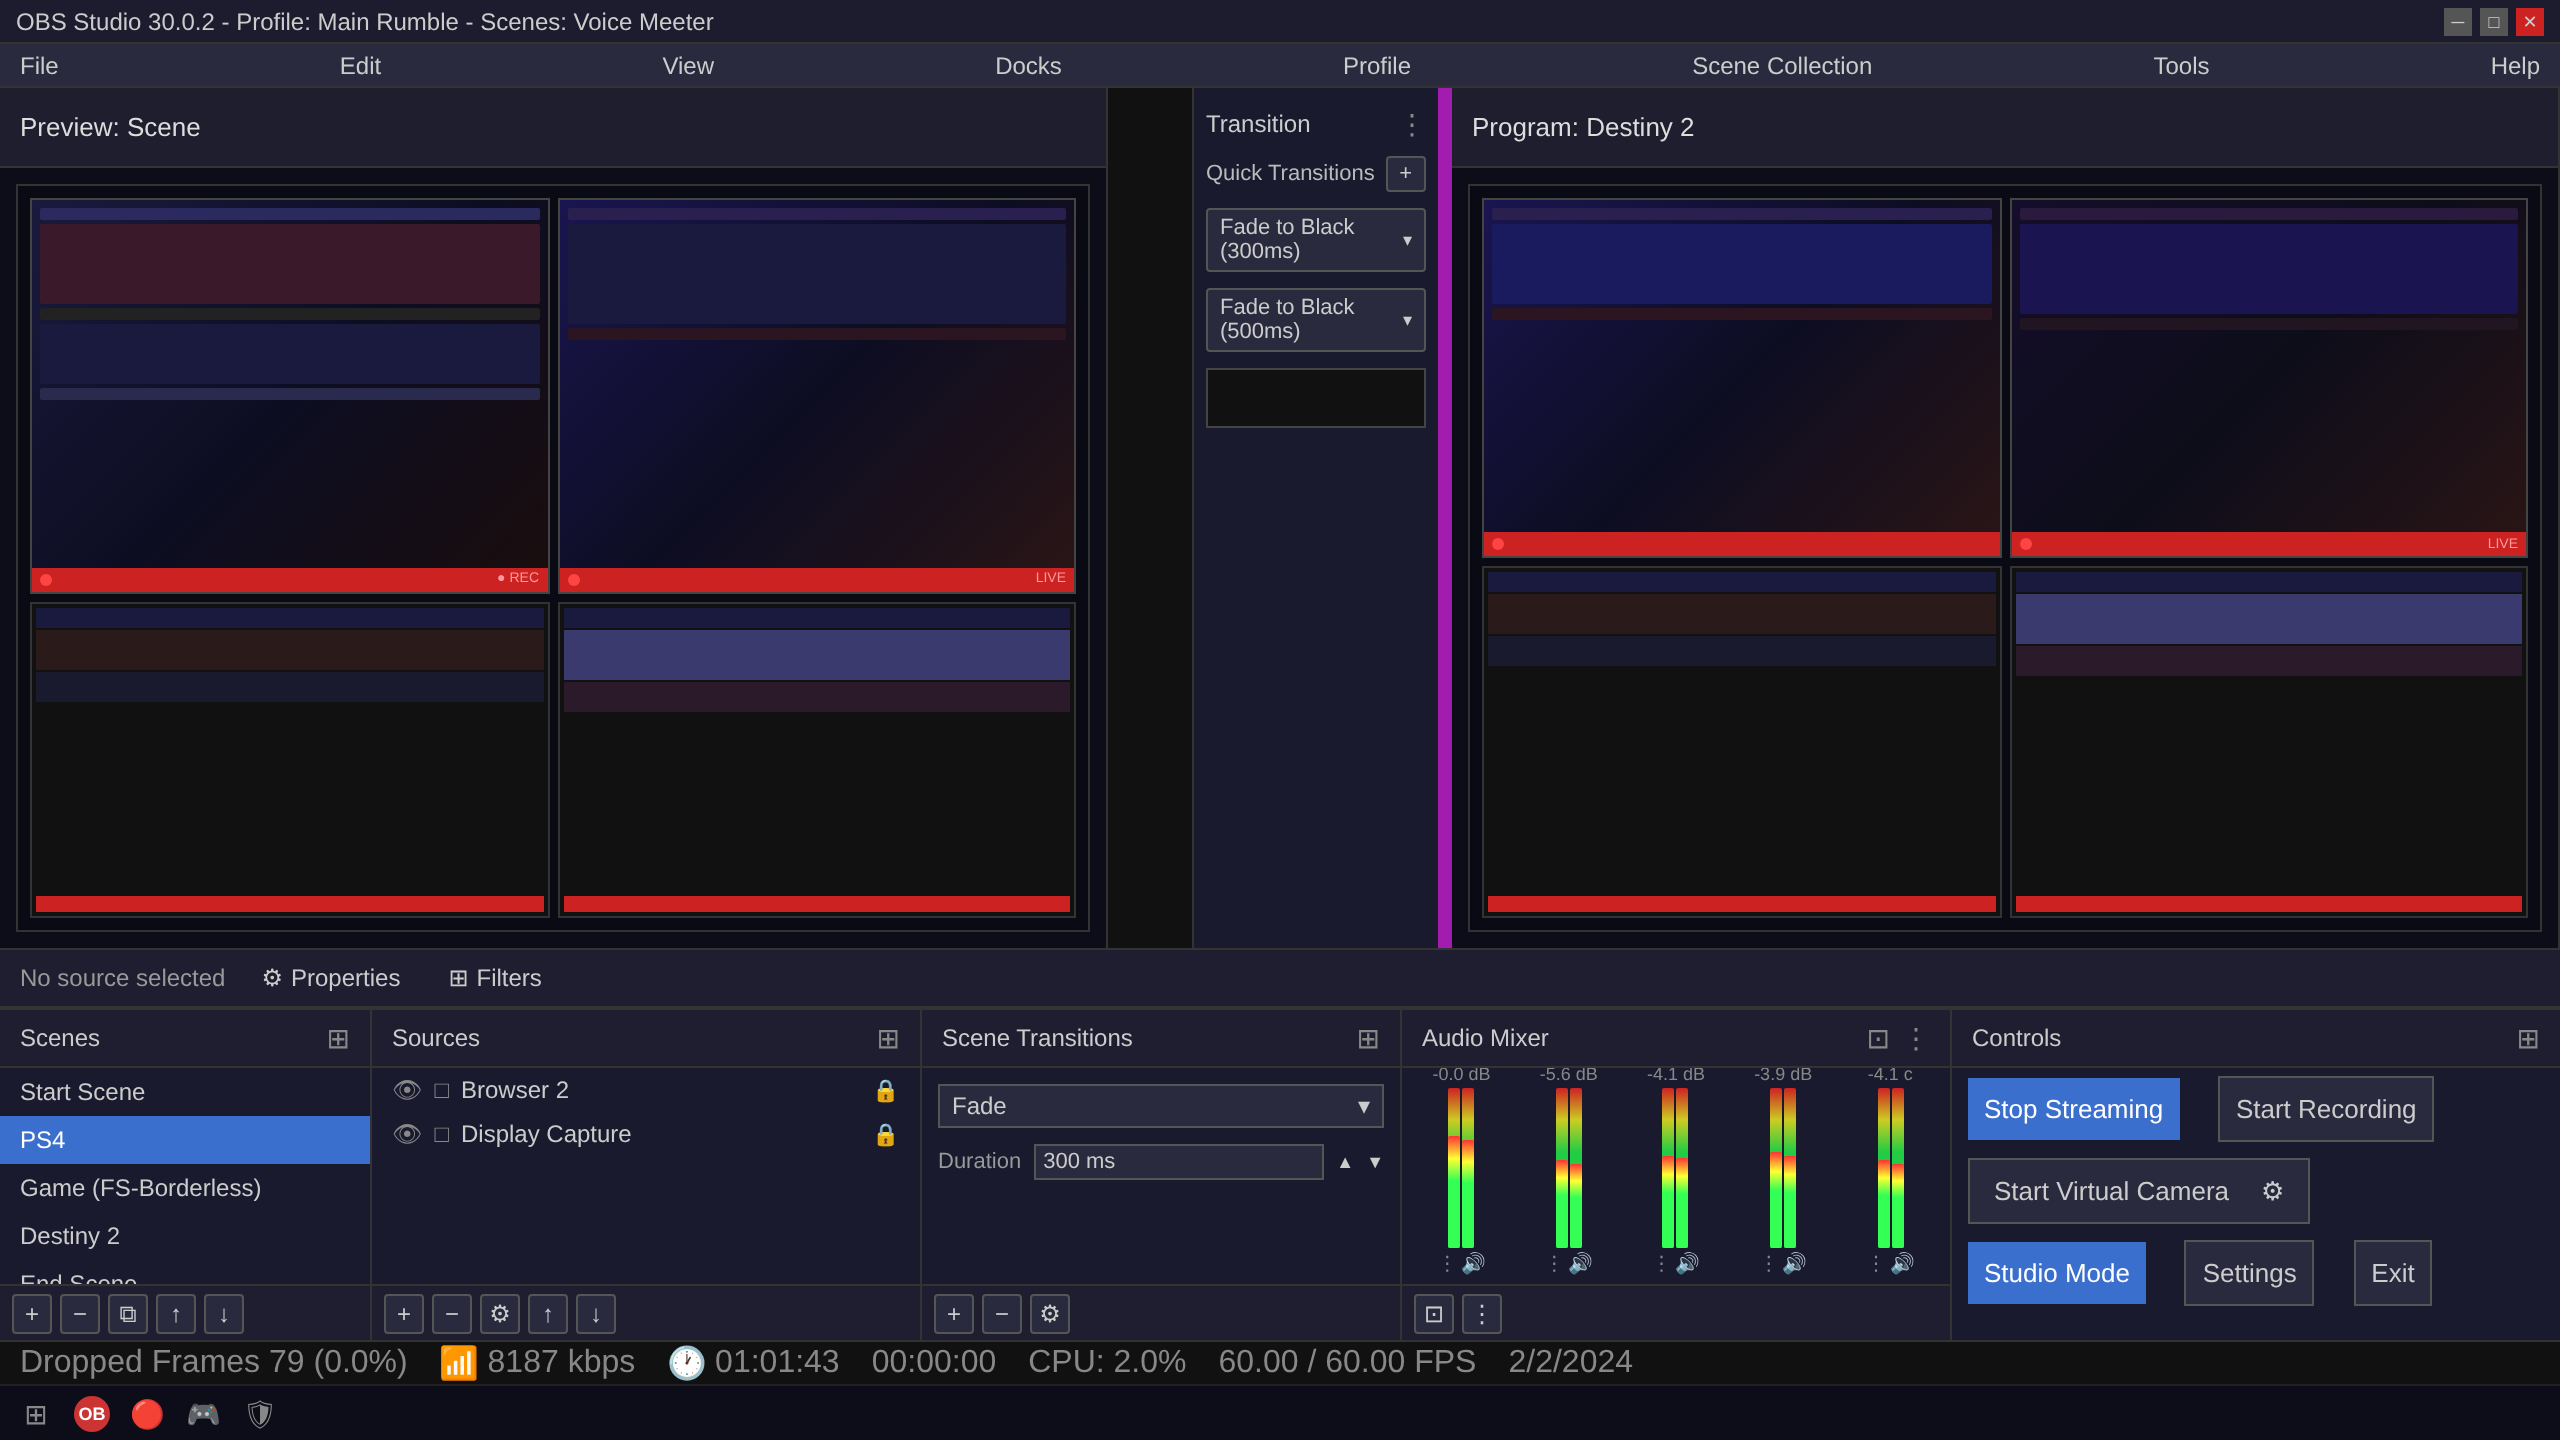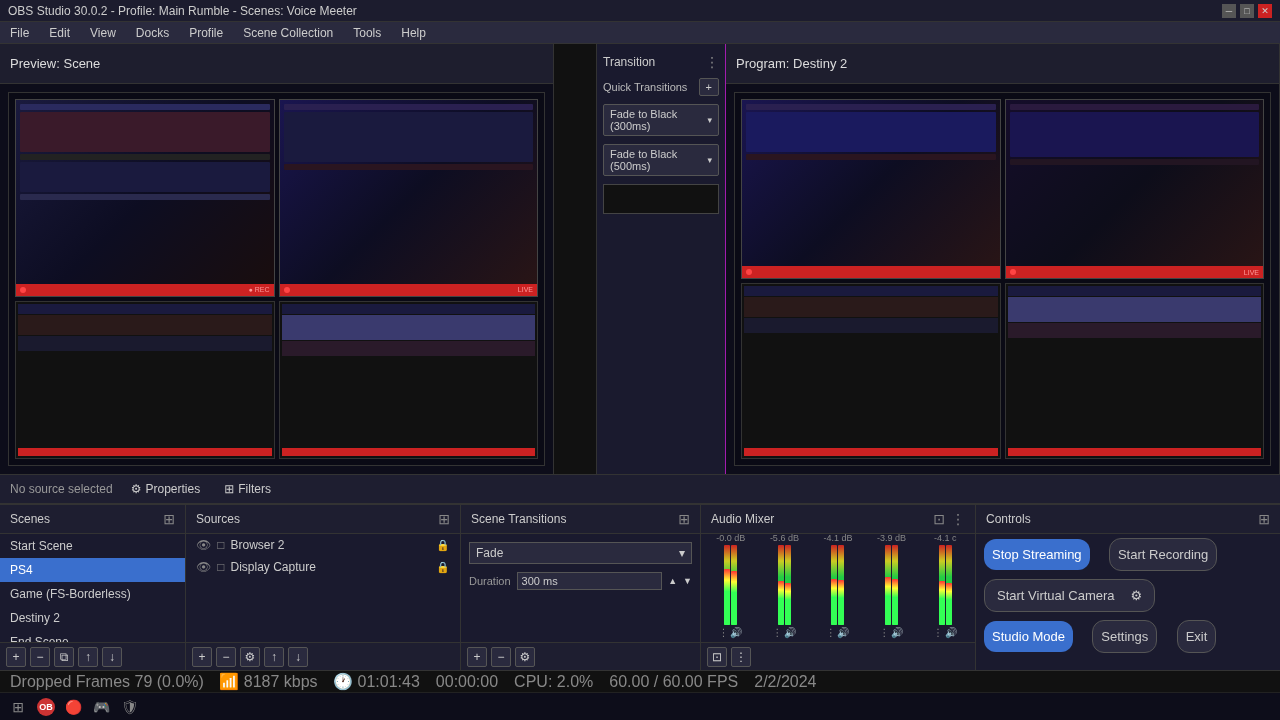--- a/index.html
+++ b/index.html
@@ -37,20 +37,21 @@
     
     #menu-bar {
       background: #2a2a3e;
       height: 22px;
       display: flex;
       align-items: center;
       padding: 0 6px;
       gap: 12px;
       border-bottom: 1px solid #333;
       flex-shrink: 0;
+      justify-content: space-between;
     }
     .menu-item { color: #ccc; font-size: 12px; cursor: pointer; padding: 2px 4px; }
 
     
     #preview-area {
       display: flex;
       height: 430px;
       flex-shrink: 0;
       background: #111;
     }
@@ -125,21 +126,21 @@
       padding: 0 4px;
     }
 
     .thumb-dot { width: 6px; height: 6px; border-radius: 50%; background: #ff4444; }
 
     
     #transition-panel {
       width: 130px;
       background: #1a1a2e;
       border-left: 1px solid #333;
-      border-right: 1px solid #a21caf;
+      border-right: 7px solid #a21caf;
       display: flex;
       flex-direction: column;
       align-items: center;
       padding: 10px 6px;
       gap: 8px;
       flex-shrink: 0;
       margin-left: 42px;
     }
 
     .transition-header {
@@ -383,21 +384,21 @@
     }
 
     
     .control-btn {
       margin: 4px 8px;
       padding: 8px;
       font-size: 13px;
       font-weight: 500;
       text-align: center;
       cursor: pointer;
-      border-radius: 12px;
+      border-radius: 0;
       border: none;
       color: #fff;
     }
 
     .btn-stop-stream { background: #3a6fcd; }
     .btn-start-record { background: #2a2a3e; border: 1px solid #555; color: #ccc; }
     .btn-virtual-cam { background: #2a2a3e; border: 1px solid #555; color: #ccc; }
     .btn-studio-mode { background: #3a6fcd; }
     .btn-settings { background: #2a2a3e; border: 1px solid #555; color: #ccc; }
     .btn-exit { background: #2a2a3e; border: 1px solid #555; color: #ccc; }

